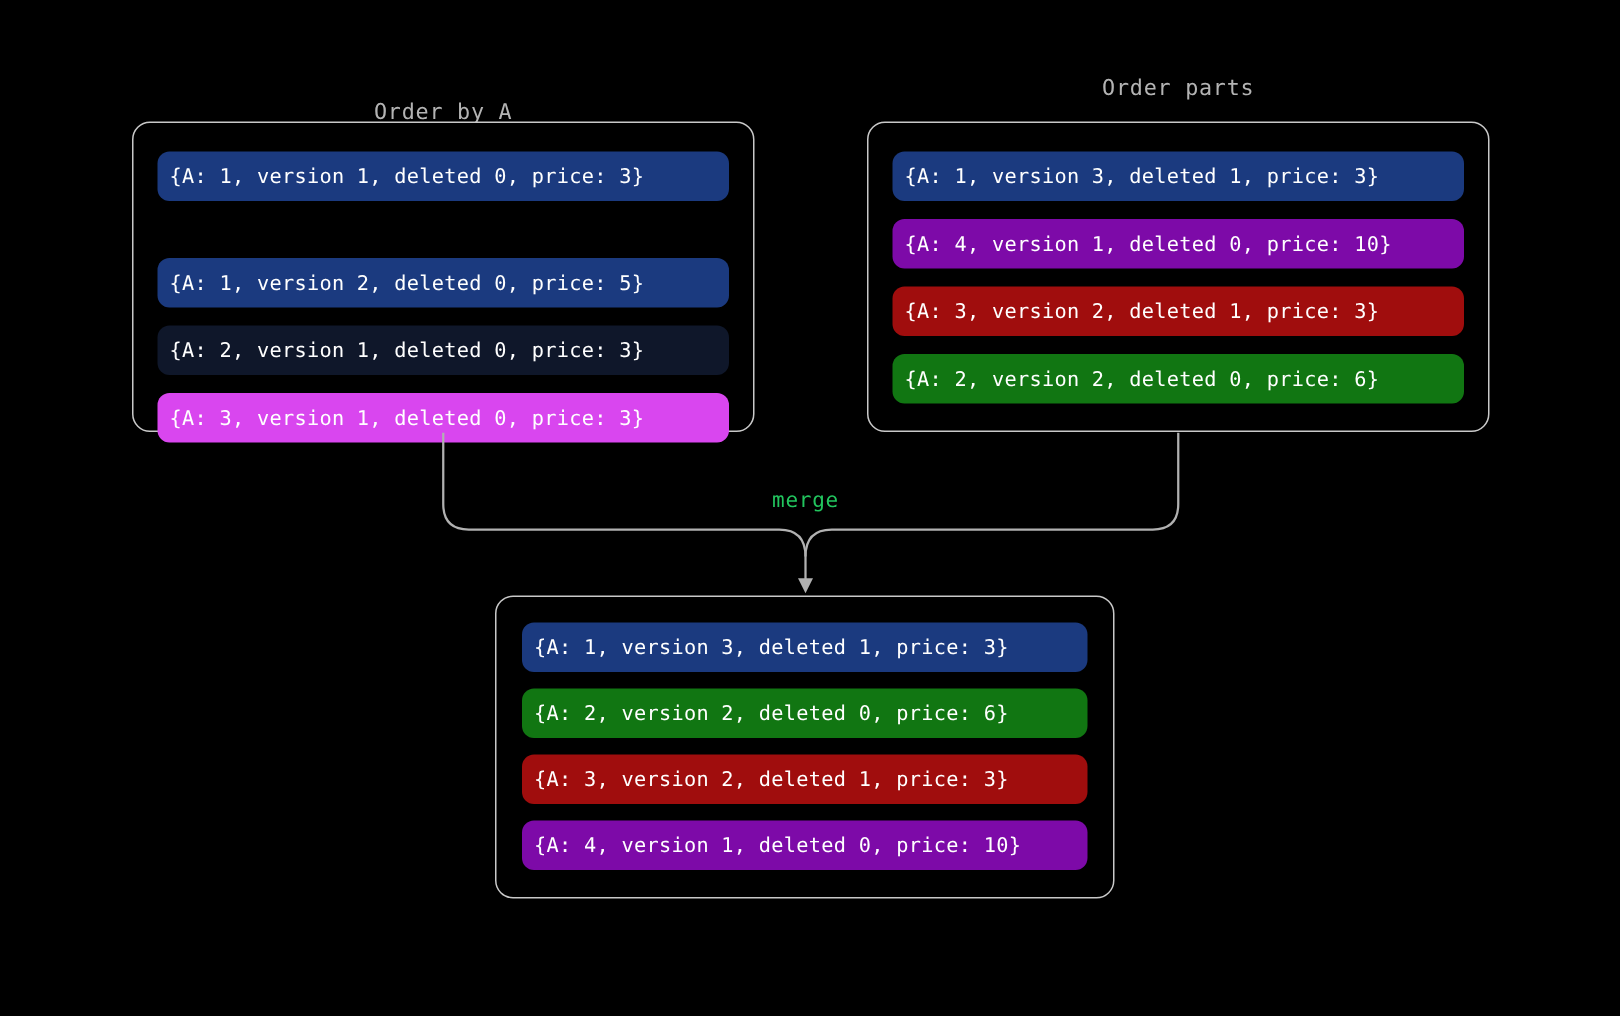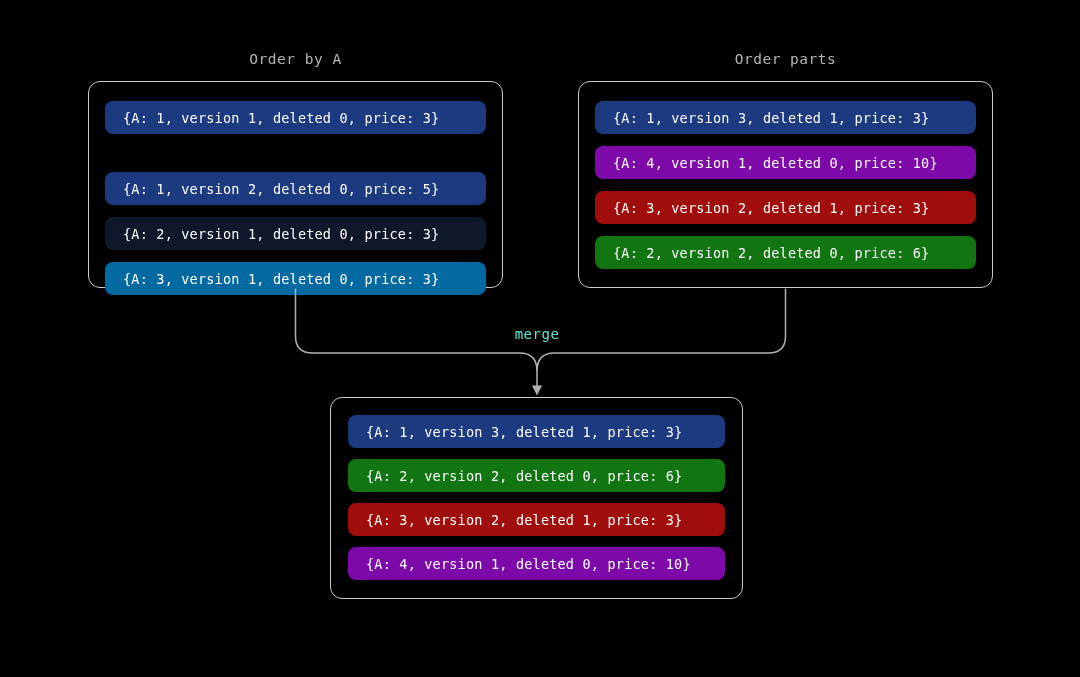--- a/index.html
+++ b/index.html
@@ -18,21 +18,21 @@
   .group-title {
     position: absolute;
     top: 50px;
     height: 18px;
     line-height: 18px;
     text-align: center;
     font-size: 14.5px;
     color: #b3b3b3;
     letter-spacing: 0.5px;
   }
-  .title-left  { left: 88px;  width: 415px; }
+  .title-left  { left: 88px;  width: 415px; margin-top: 16px; }
   .title-right { left: 578px; width: 415px; }
   .box {
     position: absolute;
     box-sizing: border-box;
     border: 1.5px solid #c9c9c9;
     border-radius: 12px;
     background: #000000;
     display: flex;
     flex-direction: column;
   }
@@ -53,21 +53,21 @@
     width: 413px; height: 202px;
     padding: 17px 17px 17px 17px;
     gap: 11px;
   }
   .pill {
     height: 33px;
     min-height: 33px;
     border-radius: 8px;
     display: flex;
     align-items: center;
-    padding-left: 18px;
+    padding-left: 8px;
     color: #ffffff;
     font-size: 13.5px;
     letter-spacing: 0.2px;
     white-space: nowrap;
   }
   .connector {
     position: absolute;
     left: 0; top: 0;
     width: 1080px;
     height: 677px;
@@ -84,37 +84,37 @@
   }
   .merge-label {
     position: absolute;
     left: 477px;
     top: 325px;
     width: 120px;
     height: 18px;
     line-height: 18px;
     text-align: center;
     font-size: 14px;
-    color: #5eead4;
+    color: #22c55e;
     letter-spacing: 0.5px;
   }
 </style>
 </head>
 <body>
 
 <div class="stage">
 
   <div class="group-title title-left">Order by A</div>
   <div class="group-title title-right">Order parts</div>
 
   <div class="box box-left">
     <div class="pill" style="background: rgb(27, 58, 127);">{A: 1, version 1, deleted 0, price: 3}</div>
     <div class="pill" style="background: rgb(27, 58, 127); margin-top: 26px;">{A: 1, version 2, deleted 0, price: 5}</div>
     <div class="pill" style="background: #0f172a;">{A: 2, version 1, deleted 0, price: 3}</div>
-    <div class="pill" style="background: #0369a1;">{A: 3, version 1, deleted 0, price: 3}</div>
+    <div class="pill" style="background: #d946ef;">{A: 3, version 1, deleted 0, price: 3}</div>
   </div>
 
   <div class="box box-right">
     <div class="pill" style="background: rgb(27, 58, 127);">{A: 1, version 3, deleted 1, price: 3}</div>
     <div class="pill" style="background: rgb(125, 10, 168);">{A: 4, version 1, deleted 0, price: 10}</div>
     <div class="pill" style="background: rgb(160, 13, 13);">{A: 3, version 2, deleted 1, price: 3}</div>
     <div class="pill" style="background: rgb(17, 118, 18);">{A: 2, version 2, deleted 0, price: 6}</div>
   </div>
 
   <svg class="connector" viewBox="0 0 1080 677" xmlns="http://www.w3.org/2000/svg">

